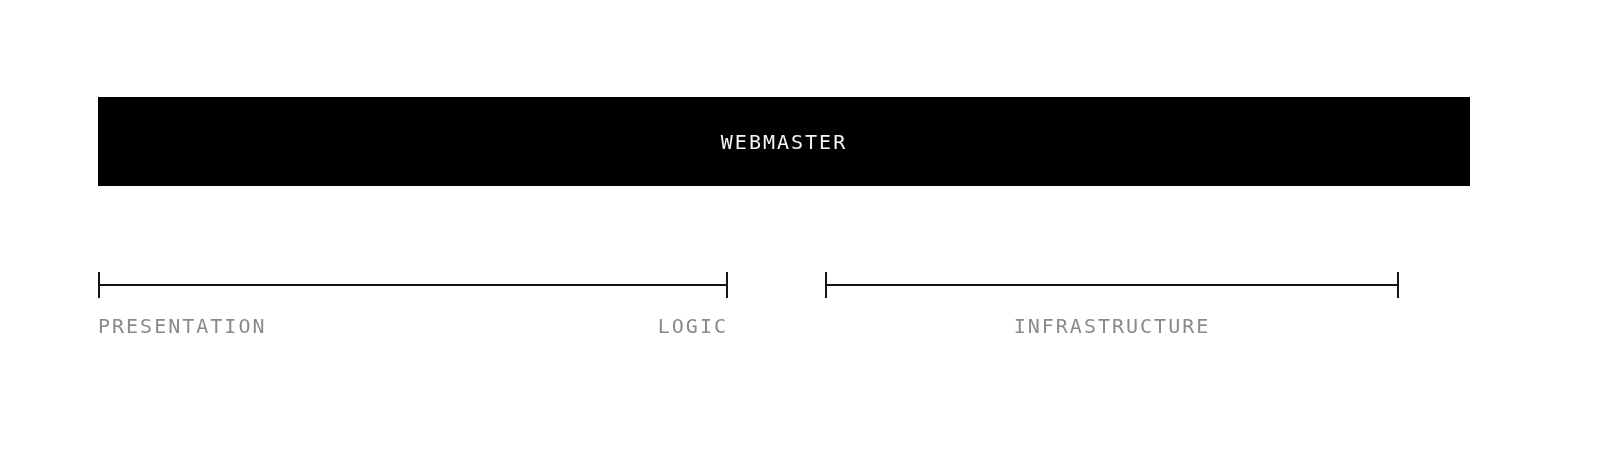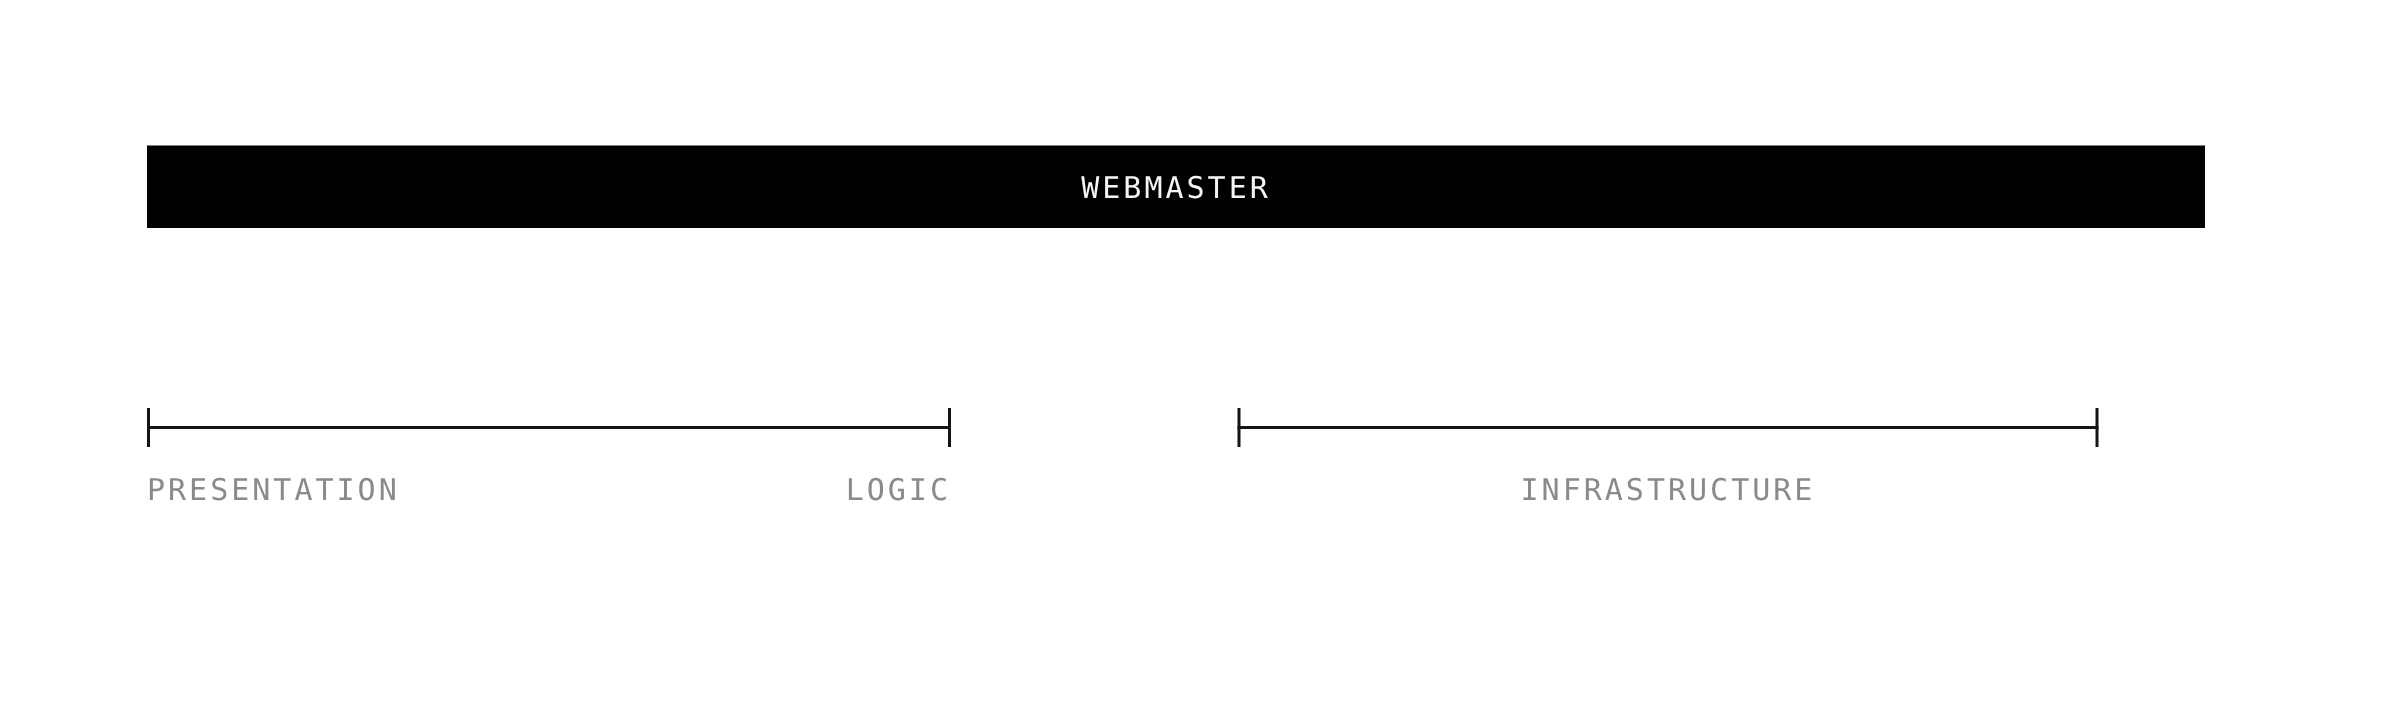--- a/index.html
+++ b/index.html
@@ -13,21 +13,21 @@
     height: 467px;
     background: #ffffff;
     overflow: hidden;
     font-family: "DejaVu Sans Mono", "Liberation Mono", monospace;
   }
   .webmaster-bar {
     position: absolute;
     left: 98px;
     top: 97px;
     width: 1372px;
-    height: 55px;
+    height: 89px;
     background: #000000;
     display: flex;
     align-items: center;
     justify-content: center;
   }
   .webmaster-title {
     color: #f5f5f5;
     font-size: 20px;
     letter-spacing: 2px;
   }
@@ -61,21 +61,21 @@
     color: #8a8a8a;
     font-size: 20px;
     letter-spacing: 2px;
     white-space: nowrap;
   }
   .spread { justify-content: space-between; }
   .centered { justify-content: center; }
   .range-pl {
     left: 98px;
     top: 272px;
-    width: 536px;
+    width: 630px;
   }
   .range-infra {
     left: 825px;
     top: 272px;
     width: 574px;
   }
 </style>
 </head>
 <body>
 

